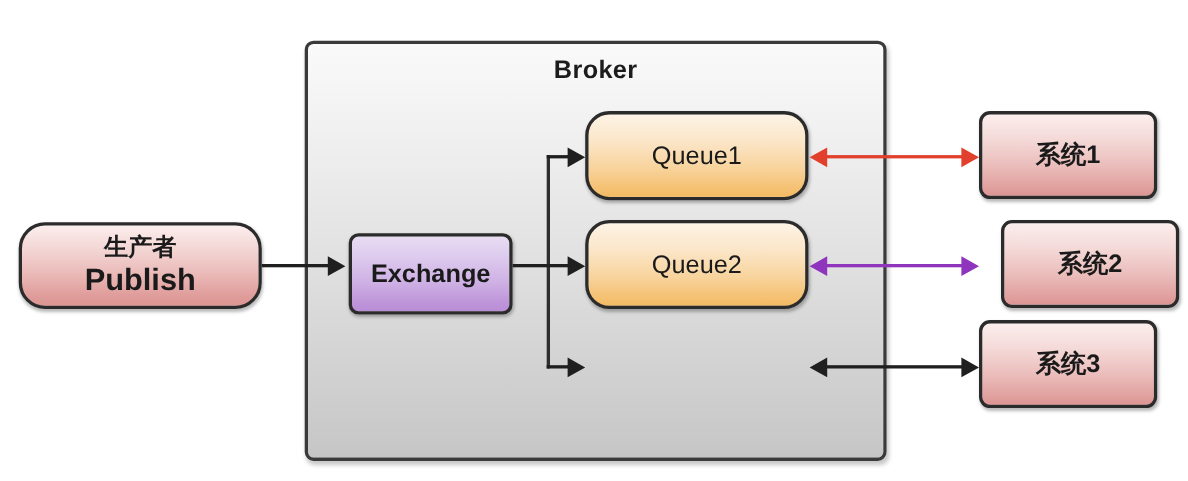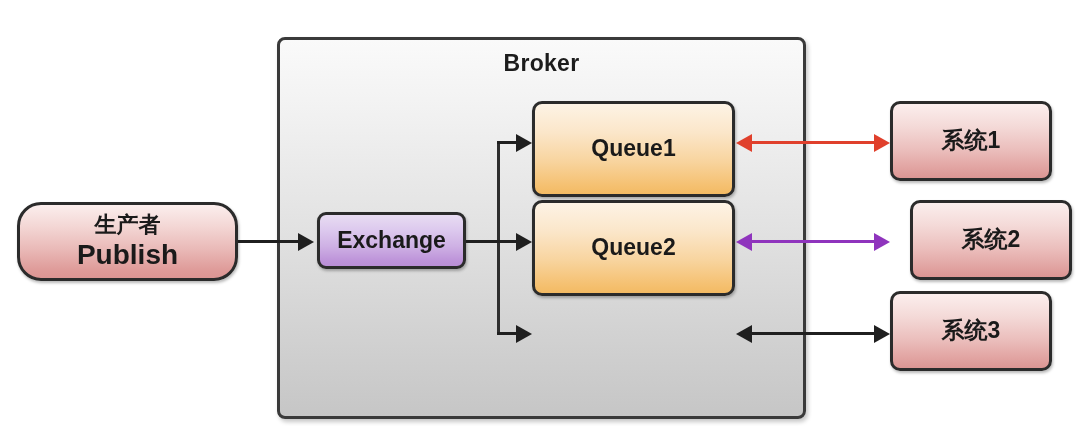--- a/index.html
+++ b/index.html
@@ -70,35 +70,36 @@
     border-radius: 24px;
   }
   #producer-box .line.cn { font-size: 22px; }
   #producer-box .line.en { font-size: 28px; font-weight: 700; }
 
   
   #exchange-box {
     left: 317px;
     top: 212px;
     width: 149px;
-    height: 57px;
+    height: 74px;
     border-radius: 9px;
     background: linear-gradient(to bottom, #e8dcf2 0%, #ddcaee 28%, #ceb0e4 62%, #bd93d9 90%, #b98ed6 100%);
     font-size: 23px;
     font-weight: 600;
   }
 
   
   .queue-box {
     left: 532px;
     width: 203px;
-    height: 96px;
+    height: 81px;
     background: linear-gradient(to bottom, #fdf3e5 0%, #fbe6c9 32%, #f8d49e 64%, #f5c172 90%, #f3ba63 100%);
     font-size: 23px;
-    font-weight: 700;
+    font-weight: 400;
+    border-radius: 22px;
   }
   #queue-box-1 { top: 101px; }
   #queue-box-2 { top: 200px; }
   #queue-box-3 { top: 292px; }
 
   
   .system-box {
     left: 890px;
     width: 162px;
     height: 80px;

